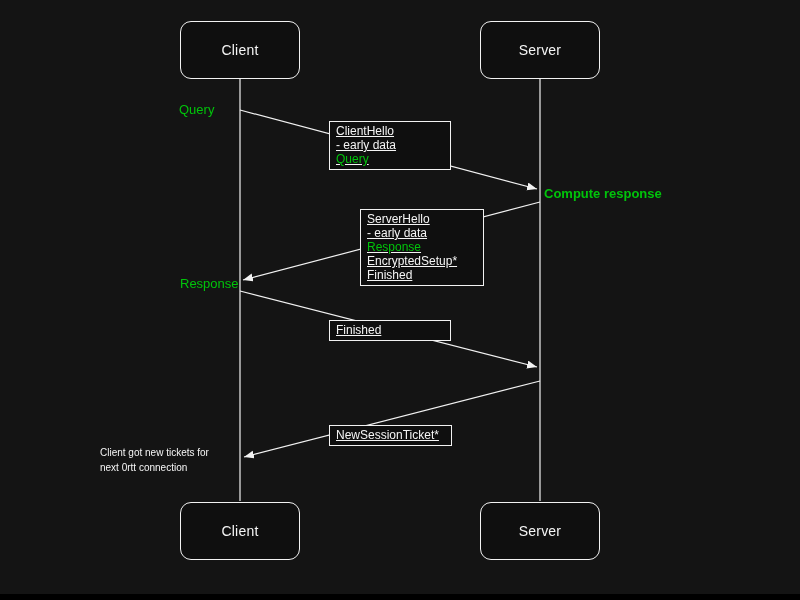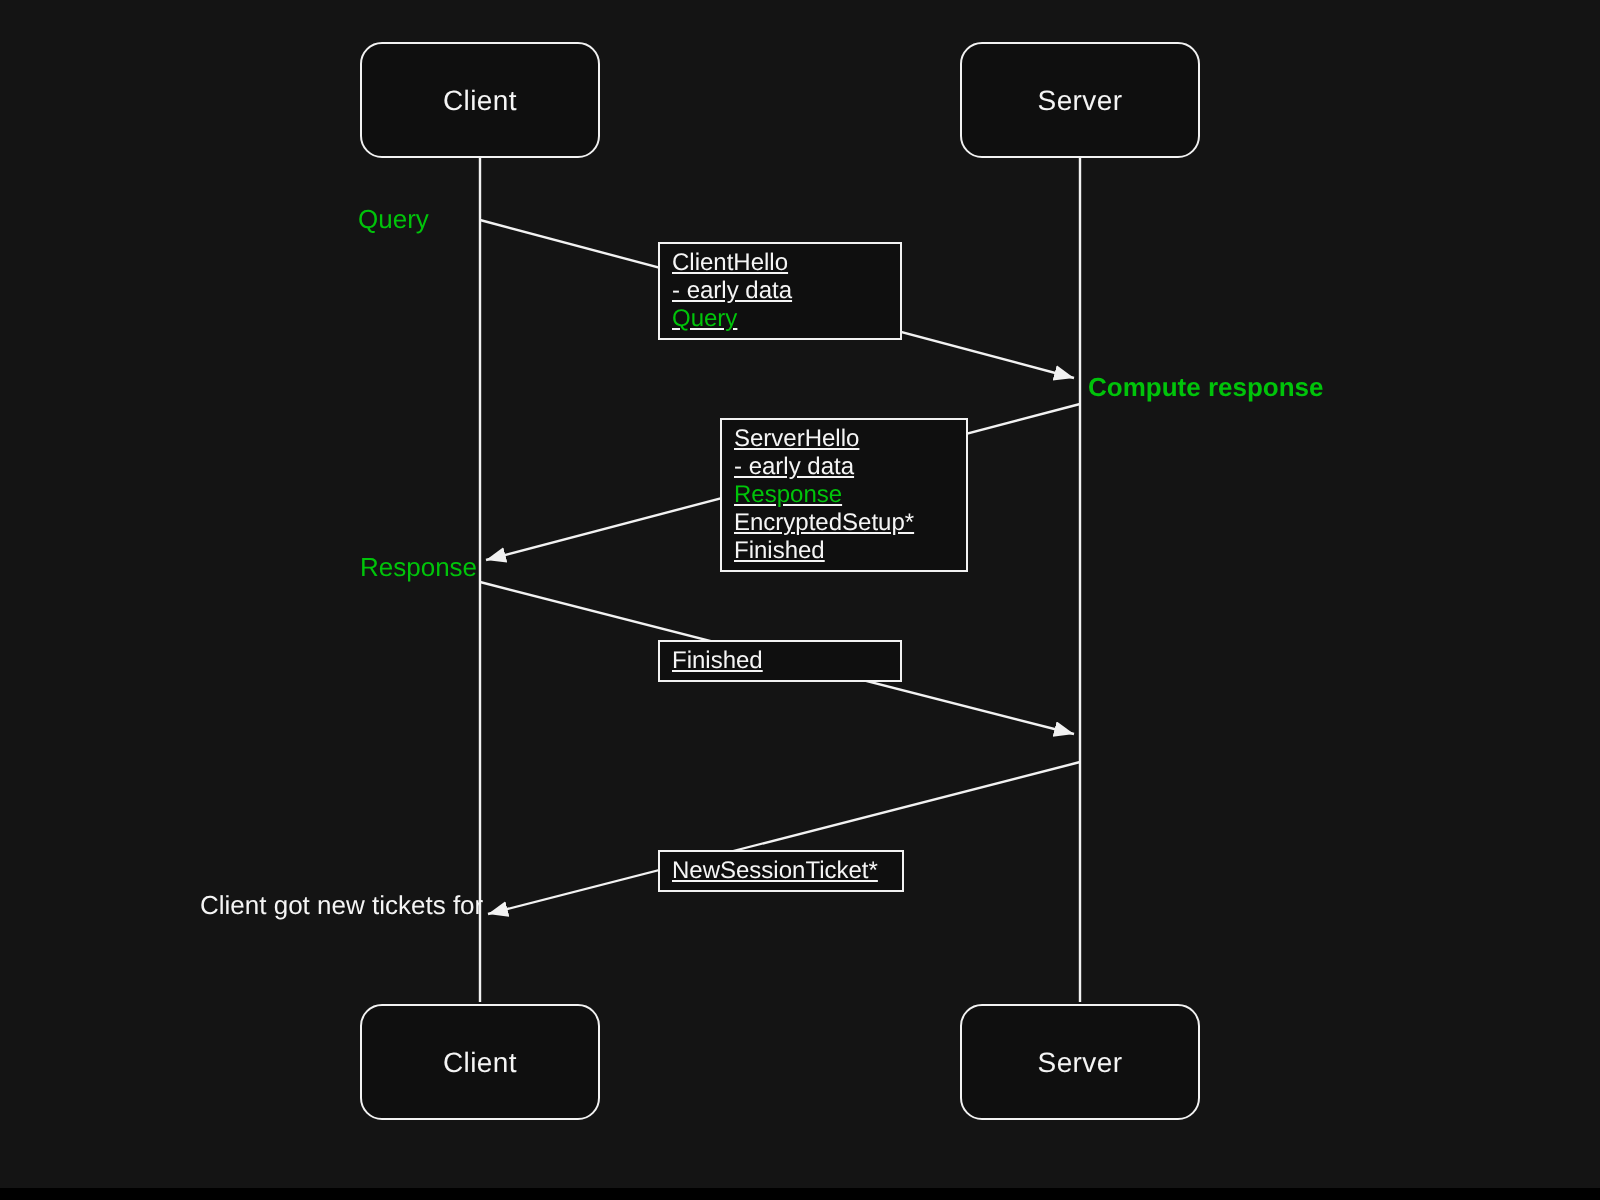--- a/index.html
+++ b/index.html
@@ -59,21 +59,21 @@
     line-height: 14px;
     white-space: nowrap;
   }
   .label.query            { left: 179px; top: 103px; }
   .label.compute-response { left: 544px; top: 187px; font-weight: bold; }
   .label.response         { left: 180px; top: 277px; }
   .green { color: var(--green, #00c40a); }
   .note {
     position: absolute;
     left: 100px; top: 445px;
-    font-size: 13px;
+    font-size: 10px;
     line-height: 15px;
     white-space: nowrap;
   }
 </style>
 </head>
 <body>
 
 <div class="stage">
 
   <svg class="connectors" viewBox="0 0 800 600" xmlns="http://www.w3.org/2000/svg">
@@ -124,15 +124,16 @@
   <div class="msgbox finished">
     <div>Finished</div>
   </div>
 
   <div class="msgbox new-session-ticket">
     <div>NewSessionTicket*</div>
   </div>
 
   <div class="note">
     <div>Client got new tickets for</div>
+    <div>next 0rtt connection</div>
   </div>
 
 </div>
 
 </body></html>

